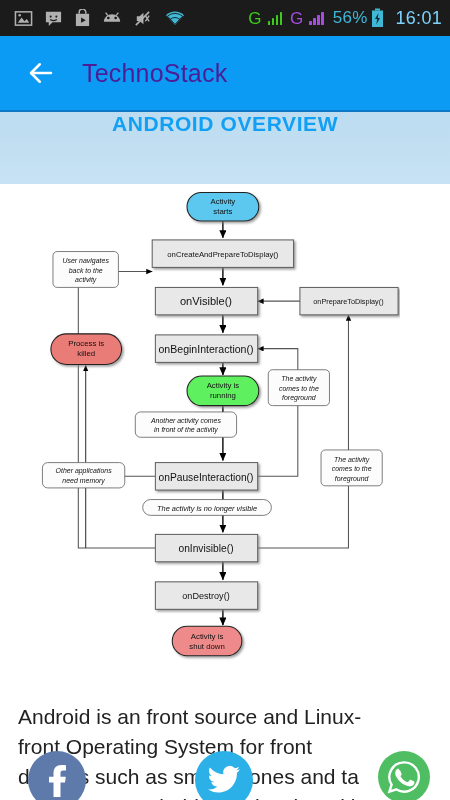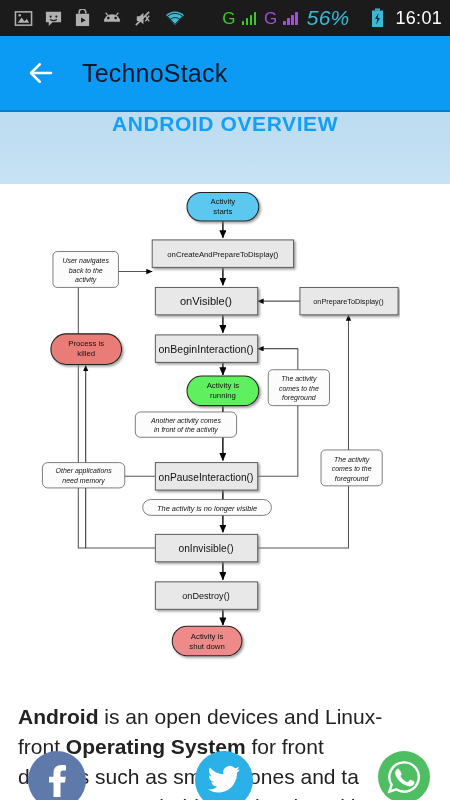--- a/index.html
+++ b/index.html
@@ -12,33 +12,33 @@
   #screen { position: relative; width: 450px; height: 800px; overflow: hidden; background:#fff; }
 
   
   .statusbar {
     position:absolute; top:0; left:0; width:450px; height:36px;
     background:#1b1b1b; display:flex; align-items:center; padding:0 8px 0 14px;
   }
   .sb-left { display:flex; align-items:center; gap:11px; }
   .sb-right { display:flex; align-items:center; gap:4px; margin-left:auto; }
   .sb-ico { display:block; }
-  .sb-pct { color:#3fb8d6; font-size:21px; letter-spacing:0.2px; margin-left:5px; margin-right:18px;font-style:italic;}
-  .sb-time { color:#ffffff; font-size:18px; margin-left:7px; letter-spacing:0.3px;}
+  .sb-pct { color:#3fb8d6; font-size:17px; letter-spacing:0.2px; margin-left:5px; margin-right:0;}
+  .sb-time { color:#7dd3fc; font-size:18px; margin-left:7px; letter-spacing:0.3px;}
   .sb-g { font-size:17px; font-weight:400; line-height:1; }
   .bars { display:flex; align-items:flex-end; gap:1.5px; height:13px; margin-left:2px;}
   .bars i { display:block; width:2.5px; border-radius:0.5px;}
 
   
   .appbar {
     position:absolute; top:36px; left:0; width:450px; height:74px;
     background:#0b9bf5; display:flex; align-items:center; padding-left:26px;
   }
   .appbar .back { width:30px; height:30px; cursor:pointer; flex:0 0 auto; }
-  .appbar .title { color:#0f172a; font-size:25px; margin-left:26px; font-weight:400; letter-spacing:0.2px;}
+  .appbar .title { color:#4c1d95; font-size:25px; margin-left:26px; font-weight:400; letter-spacing:0.2px;}
 
   
   .section-head {
     position:absolute; top:110px; left:0; width:450px; height:74px;
     background:linear-gradient(#bcdcf1,#c2dff2 55%, #c7e2f4);
     display:flex; align-items:flex-start; justify-content:center;
     border-top:2px solid #0b78c8;
   }
   .section-head .h {
     color:#12a0f5; font-size:21px; font-weight:bold; letter-spacing:0.6px;
@@ -50,21 +50,21 @@
     background:#fff; overflow:hidden;
   }
   .diagram-wrap svg { display:block; }
 
   
   .article {
     position:absolute; top:680px; left:0; width:450px; height:120px;
     padding:22px 18px 0 18px;
     font-size:21px; line-height:30px; color:#222; background:#fff;
   }
-  .article b { font-weight:bold; }
+  .article b { font-weight:normal; }
   .blue-rule {
     position:absolute; top:732px; left:0; width:450px; height:3px; background:#2196f3;
   }
   .blue-panel {
     position:absolute; top:735px; left:0; width:450px; height:65px;
     background:#cfe6f7;
   }
   .article-text { position:relative; z-index:3; }
 
   
@@ -284,21 +284,21 @@
       </g>
     </svg>
   </div>
 
   <div class="blue-rule"></div>
   <div class="blue-panel"></div>
 
   <div class="article">
     <div class="article-text">
       <div>
-        <b>Android</b><span> is an open devices and Linux-</span>
+        <b>Android</b><span> is an front source and Linux-</span>
       </div>
       <div>
         <span>front </span><b>Operating System</b><span> for front</span>
       </div>
       <div>devices such as smartphones and ta</div>
       <div>computers. Android was developed by</div>
     </div>
   </div>
 
   <div class="fab fab-fb">

